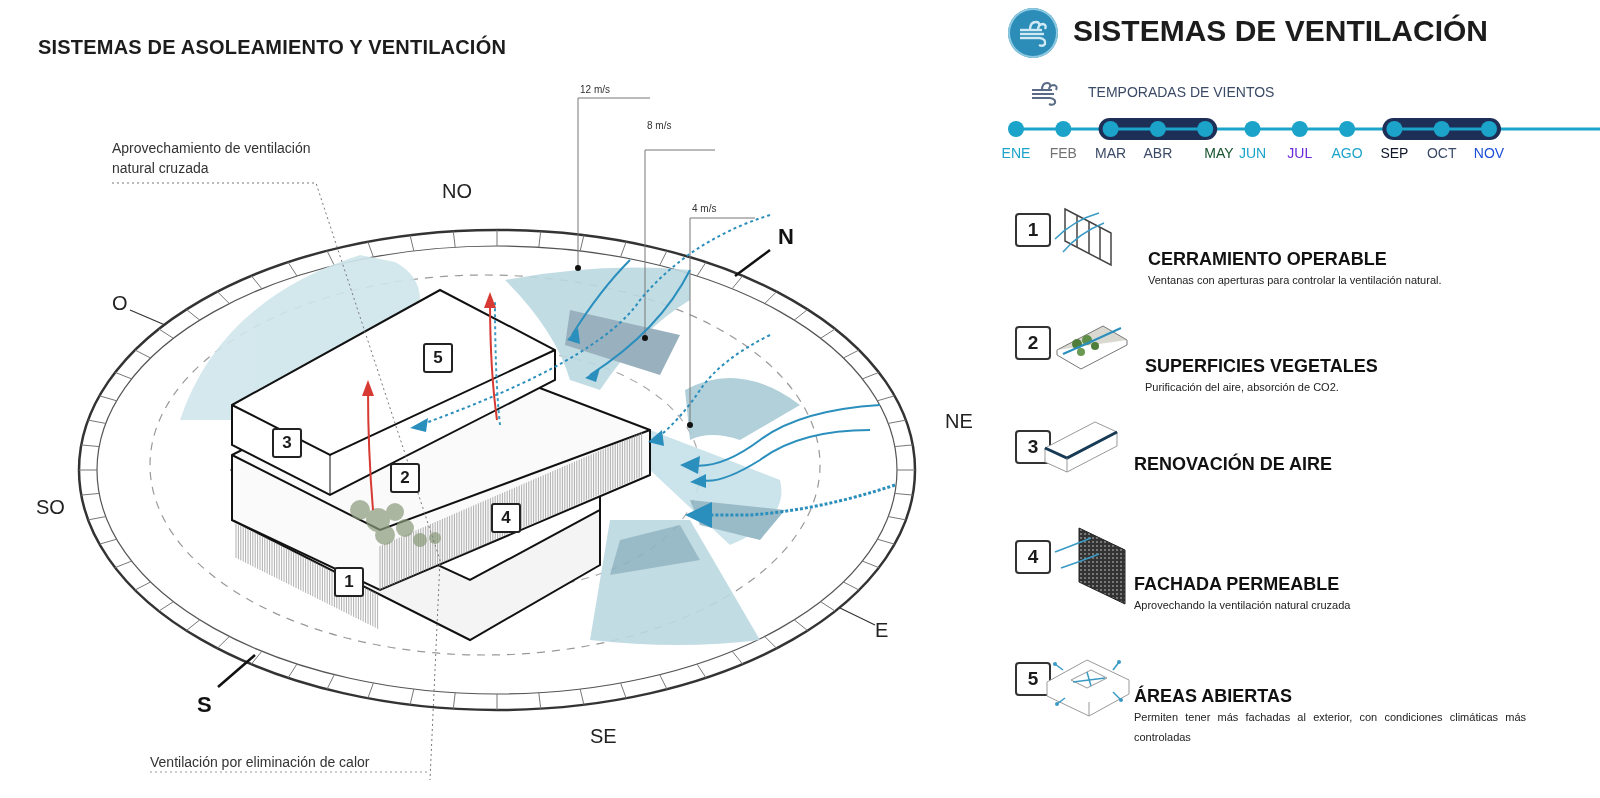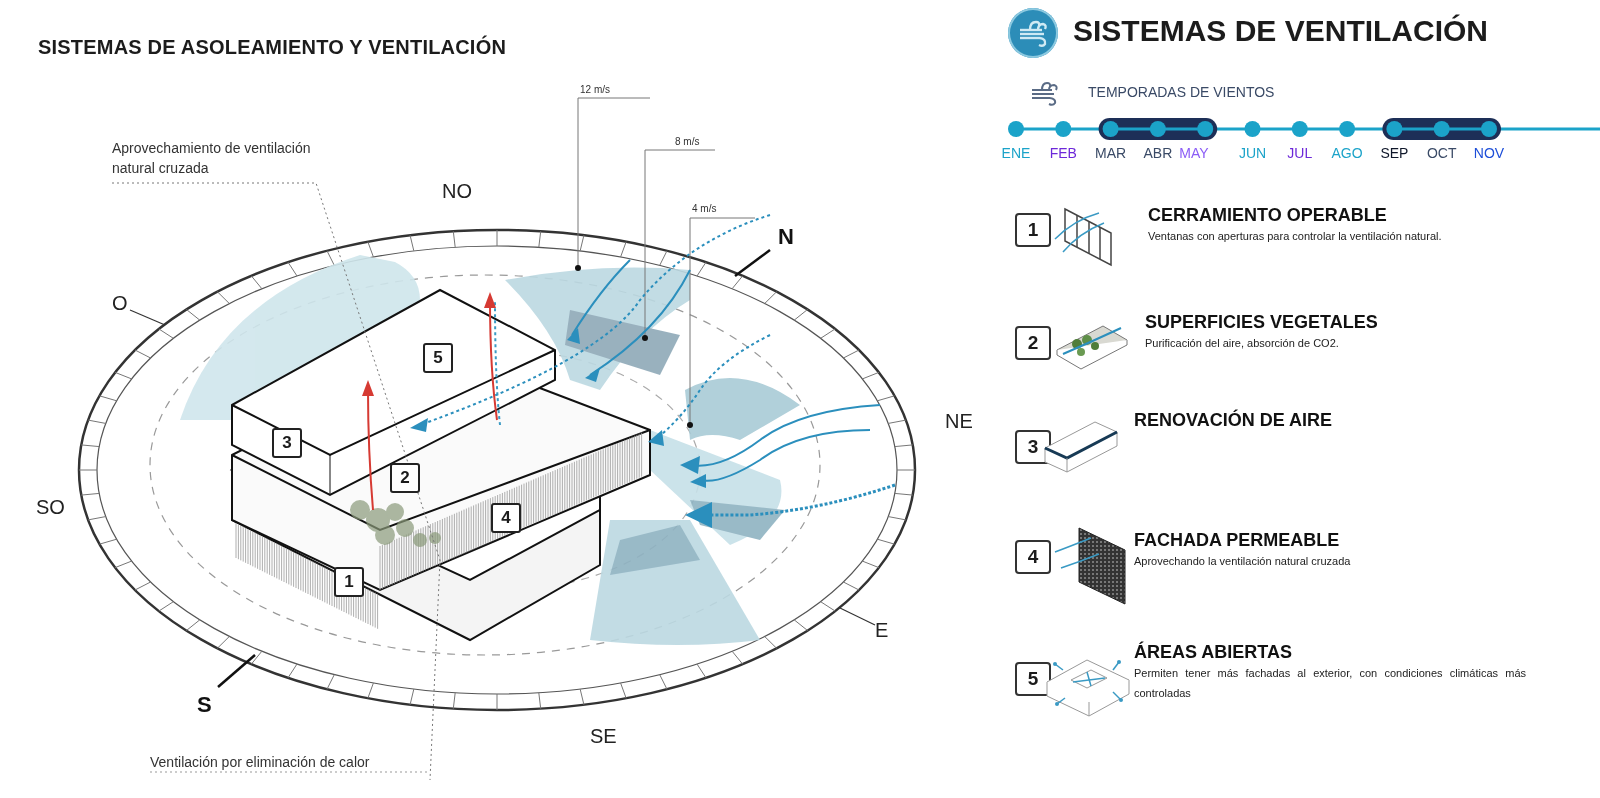--- a/index.html
+++ b/index.html
@@ -13,21 +13,21 @@
   .callout { position: absolute; width: 26px; height: 26px; border: 2px solid #222; border-radius: 3px; background: #fff; font-weight: bold; font-size: 17px; text-align: center; line-height: 26px; box-sizing: content-box; }
   svg.diagram { position: absolute; left: 0; top: 0; }
 
   .right-title { left: 1073px; top: 14px; font-size: 30px; font-weight: bold; color: #1c1c1c; }
   .logo { left: 1008px; top: 8px; width: 50px; height: 50px; border-radius: 50%; background: #2c8db8; box-shadow: 0 0 0 2px #8cc9e0 inset; }
   .season-label { left: 1088px; top: 84px; font-size: 14px; color: #3a4a66; }
   .months { position: absolute; top: 145px; font-size: 14px; }
   .month { position: absolute; transform: translateX(-50%); }
   .legend-item { position: absolute; left: 1015px; width: 545px; }
   .num-box { position: absolute; left: 0; width: 32px; height: 30px; border: 2px solid #333; border-radius: 4px; font-weight: bold; font-size: 19px; text-align: center; line-height: 30px; background: #fff; }
-  .leg-title { font-weight: bold; font-size: 18px; color: #111; }
+  .leg-title { font-weight: bold; font-size: 18px; color: #111; margin-top: 44px; }
   .leg-desc { font-size: 11px; color: #222; line-height: 20px; text-align: justify; }
 </style>
 </head>
 <body>
 
 <div class="abs left-title">SISTEMAS DE ASOLEAMIENTO Y VENTILACIÓN</div>
 
 <svg class="diagram" width="980" height="798" viewBox="0 0 980 798">
 
   <g>
@@ -353,21 +353,21 @@
   <polyline points="150,772 430,772" fill="none" stroke="#999" stroke-width="1" stroke-dasharray="2 3"></polyline>
 </svg>
 
 <div class="abs note" style="left:112px; top:138px;">
   <div>Aprovechamiento de ventilación</div>
   <div>natural cruzada</div>
 </div>
 <div class="abs note" style="left:150px; top:752px;">Ventilación por eliminación de calor</div>
 
 <div class="abs speed" style="left:580px; top:84px;">12 m/s</div>
-<div class="abs speed" style="left:647px; top:136px;margin-left:28px;">8 m/s</div>
+<div class="abs speed" style="left:647px; top:120px;">8 m/s</div>
 <div class="abs speed" style="left:692px; top:203px;">4 m/s</div>
 
 <div class="abs dir-bold" style="left:778px; top:224px;">N</div>
 <div class="abs dir" style="left:442px; top:180px;">NO</div>
 <div class="abs dir" style="left:112px; top:292px;">O</div>
 <div class="abs dir" style="left:36px; top:496px;">SO</div>
 <div class="abs dir-bold" style="left:197px; top:692px;">S</div>
 <div class="abs dir" style="left:590px; top:725px;">SE</div>
 <div class="abs dir" style="left:875px; top:619px;">E</div>
 <div class="abs dir" style="left:925px; top:410px;margin-left:20px;">NE</div>
@@ -423,24 +423,24 @@
       <circle cx="262.5" cy="17" r="8" fill="#1ba3c9"></circle>
       <circle cx="309.79999999999995" cy="17" r="8" fill="#1ba3c9"></circle>
       <circle cx="357.09999999999997" cy="17" r="8" fill="#1ba3c9"></circle>
       <circle cx="404.4" cy="17" r="8" fill="#1ba3c9"></circle>
       <circle cx="451.7" cy="17" r="8" fill="#1ba3c9"></circle>
       <circle cx="499" cy="17" r="8" fill="#1ba3c9"></circle>
     </g>
 </svg>
 <div class="months" id="month-labels">
     <span class="month" style="left: 1016px; color: rgb(27, 163, 201);">ENE</span>
-    <span class="month" style="left: 1063.3px; color: #6d28d9;">FEB</span>
+    <span class="month" style="left: 1063.3px; color: #737373;">FEB</span>
     <span class="month" style="left: 1110.6px; color: rgb(58, 74, 102);">MAR</span>
     <span class="month" style="left: 1157.9px; color: rgb(58, 74, 102);">ABR</span>
-    <span class="month" style="left: 1194px; color: #8b5cf6;">MAY</span>
+    <span class="month" style="left: 1219px; color: #14532d;">MAY</span>
     <span class="month" style="left: 1252.5px; color: rgb(27, 163, 201);">JUN</span>
     <span class="month" style="left: 1299.8px; color: #6d28d9; text-align: right;">JUL</span>
     <span class="month" style="left: 1347.1px; color: rgb(27, 163, 201);">AGO</span>
     <span class="month" style="left: 1394.4px; color: #0f172a;">SEP</span>
     <span class="month" style="left: 1441.7px; color: rgb(58, 74, 102);">OCT</span>
     <span class="month" style="left: 1489px; color: #1d4ed8;">NOV</span>
   </div>
 
 <div class="legend-item" style="top:205px; height:90px;">
   <div class="num-box" style="top:8px;">1</div>

